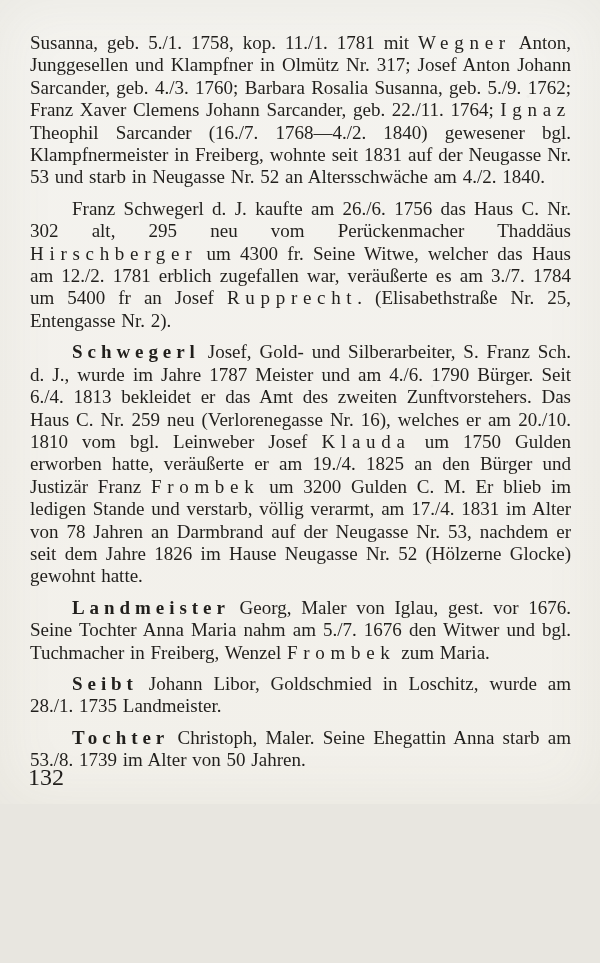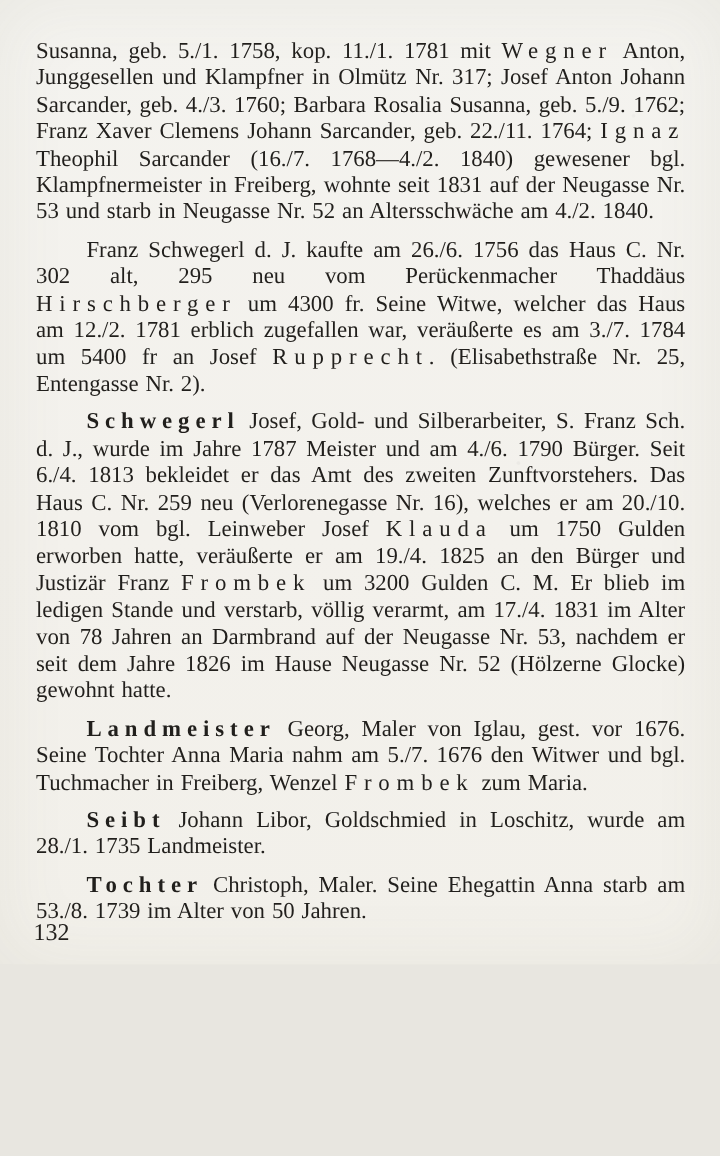--- a/index.html
+++ b/index.html
@@ -43,21 +43,21 @@
   p.para.indent {
     text-indent: 42px;
   }
   .normal { letter-spacing: 0; }
   .spaced { letter-spacing: 0.30em; }
   .boldspaced { font-weight: bold; letter-spacing: 0.26em; }
   .page-number {
     position: absolute;
     left: 28px;
     bottom: 14px;
-    font-size: 20px;
+    font-size: 24px;
     line-height: 26px;
     color: #211f1c;
   }
 </style>
 </head>
 <body>
 
 <div class="page" style="color: rgb(33, 31, 28);">
   <div class="text-block">
       <p class="para"><span class="normal">Susanna, geb. 5./1. 1758, kop. 11./1. 1781 mit </span><span class="spaced">Wegner</span><span class="normal"> Anton, Junggesellen und Klampfner in Olmütz Nr. 317; Josef Anton Johann Sarcander, geb. 4./3. 1760; Barbara Rosalia Susanna, geb. 5./9. 1762; Franz Xaver Clemens Johann Sarcander, geb. 22./11. 1764; </span><span class="spaced">Ignaz</span><span class="normal"> Theophil Sarcander (16./7. 1768—4./2. 1840) gewesener bgl. Klampfnermeister in Freiberg, wohnte seit 1831 auf der Neugasse Nr. 53 und starb in Neugasse Nr. 52 an Altersschwäche am 4./2. 1840.</span></p>

